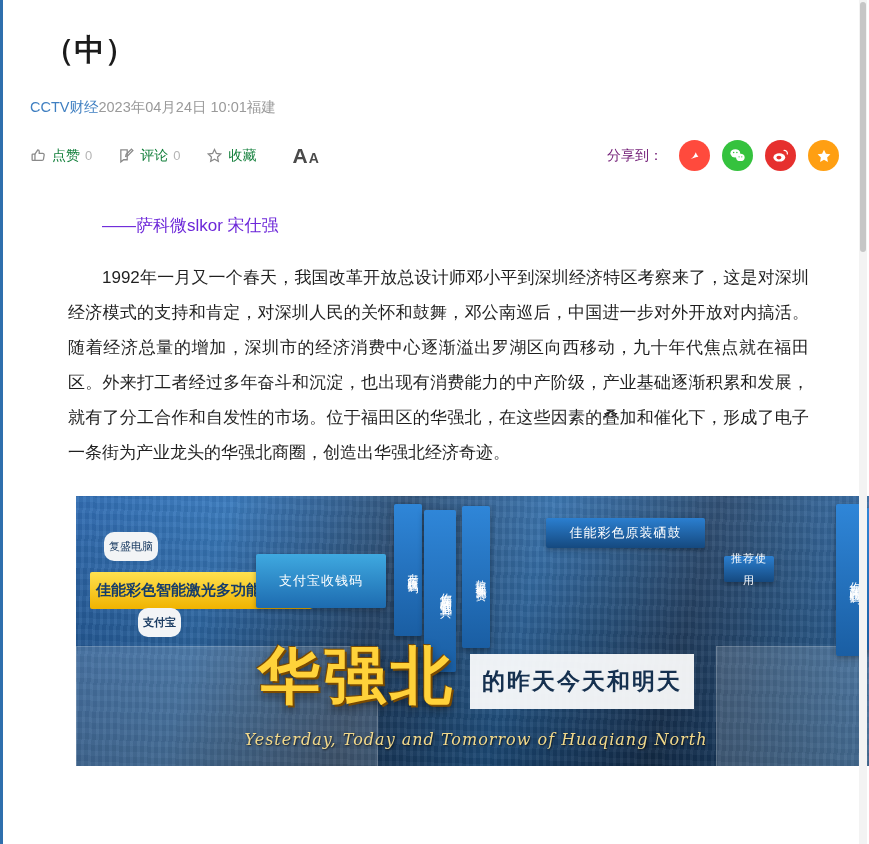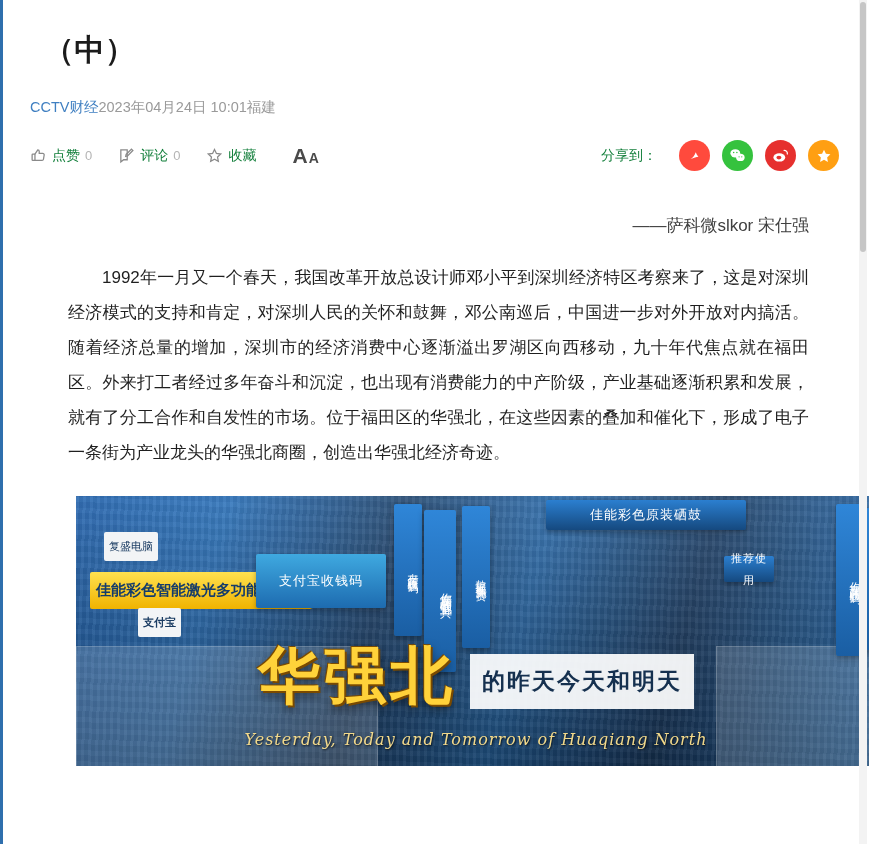--- a/index.html
+++ b/index.html
@@ -87,23 +87,23 @@
   }
   .font-size-tool .big { font-size: 21px; font-weight: bold; }
   .font-size-tool .small { font-size: 14px; font-weight: bold; }
   .share {
     margin-left: auto;
     display: flex;
     align-items: center;
     gap: 12px;
   }
   .share-label {
-    color: #15803d;
+    color: #701a75;
     font-size: 14px;
-    margin-right: 10px;
+    margin-right: 4px;
   }
   .share-btn {
     width: 31px;
     height: 31px;
     border-radius: 50%;
     display: flex;
     align-items: center;
     justify-content: center;
     cursor: pointer;
   }
@@ -115,23 +115,22 @@
   .article {
     margin-top: 36px;
     font-size: 17px;
     line-height: 2.05;
     color: #1f1f1f;
     padding: 0 30px 0 38px;
   }
   .byline {
     margin: 0 0 18px 0;
     text-indent: 34px;
-    color: #404040;
+    color: #6d28d9;
     font-size: 17px;
-    text-align: right;
   }
   .para {
     margin: 0;
     text-indent: 34px;
     text-align: justify;
     color: #1f1f1f;
   }
   .figure {
     margin: 26px 0 0 8px;
     width: 800px;
@@ -205,21 +204,21 @@
     padding: 3px 6px;
     border-radius: 2px;
     white-space: nowrap;
   }
   .white-sign {
     position: absolute;
     background: #f2f4f6;
     color: #1b3c63;
     font-size: 11px;
     padding: 3px 5px;
-    border-radius: 2px;
+    border-radius: 10px;
     white-space: nowrap;
   }
   .fig-title {
     position: absolute;
     left: 0; right: 0;
     bottom: 10px;
     text-align: center;
     pointer-events: none;
   }
   .fig-title .main {
@@ -381,21 +380,21 @@
 
       <div class="shelf" style="left:0px; top:150px; width:300px; height:120px;"></div>
       <div class="shelf" style="left:640px; top:150px; width:160px; height:120px;"></div>
 
       <div class="banner b1">支付宝收钱码</div>
       <div class="banner b2">你专属的收钱工具</div>
       <div class="banner b3">款提现全免费</div>
       <div class="banner b4">你专属的收钱码</div>
       <div class="banner b5">支付宝收钱工具</div>
 
-      <div class="poster" style="left:470px; top:4px; width:200px; height:30px;">佳能彩色原装硒鼓</div>
+      <div class="poster" style="left:470px; top:22px; width:159px; height:30px;">佳能彩色原装硒鼓</div>
       <div class="poster green" style="left:180px; top:58px; width:130px; height:54px;">支付宝收钱码</div>
       <div class="poster" style="left:648px; top:60px; width:50px; height:26px; font-size:11px;">推荐使用</div>
 
       <div class="fig-title">
         <span class="main">华强北</span><span class="sub">的昨天今天和明天</span>
         <span class="en">Yesterday, Today and Tomorrow of Huaqiang North</span>
       </div>
     </div>
   </div>
 

